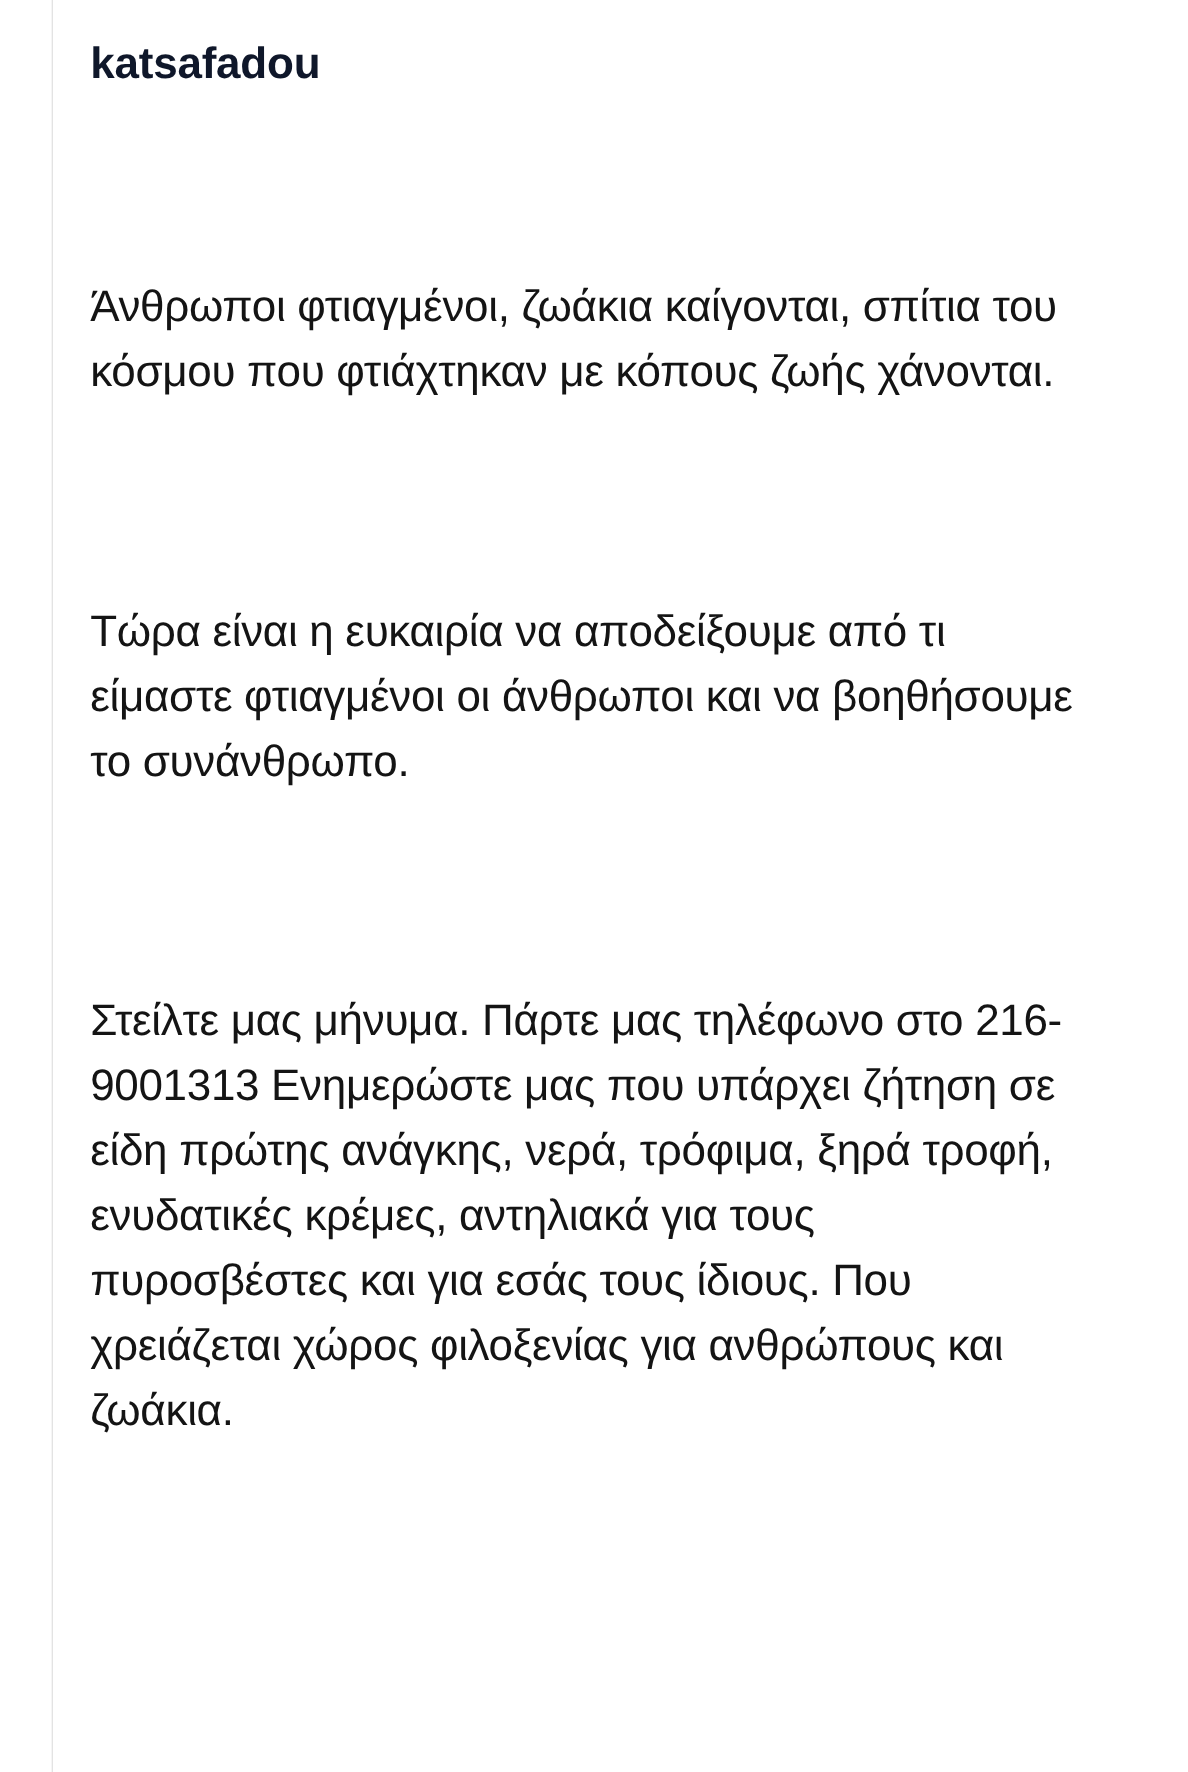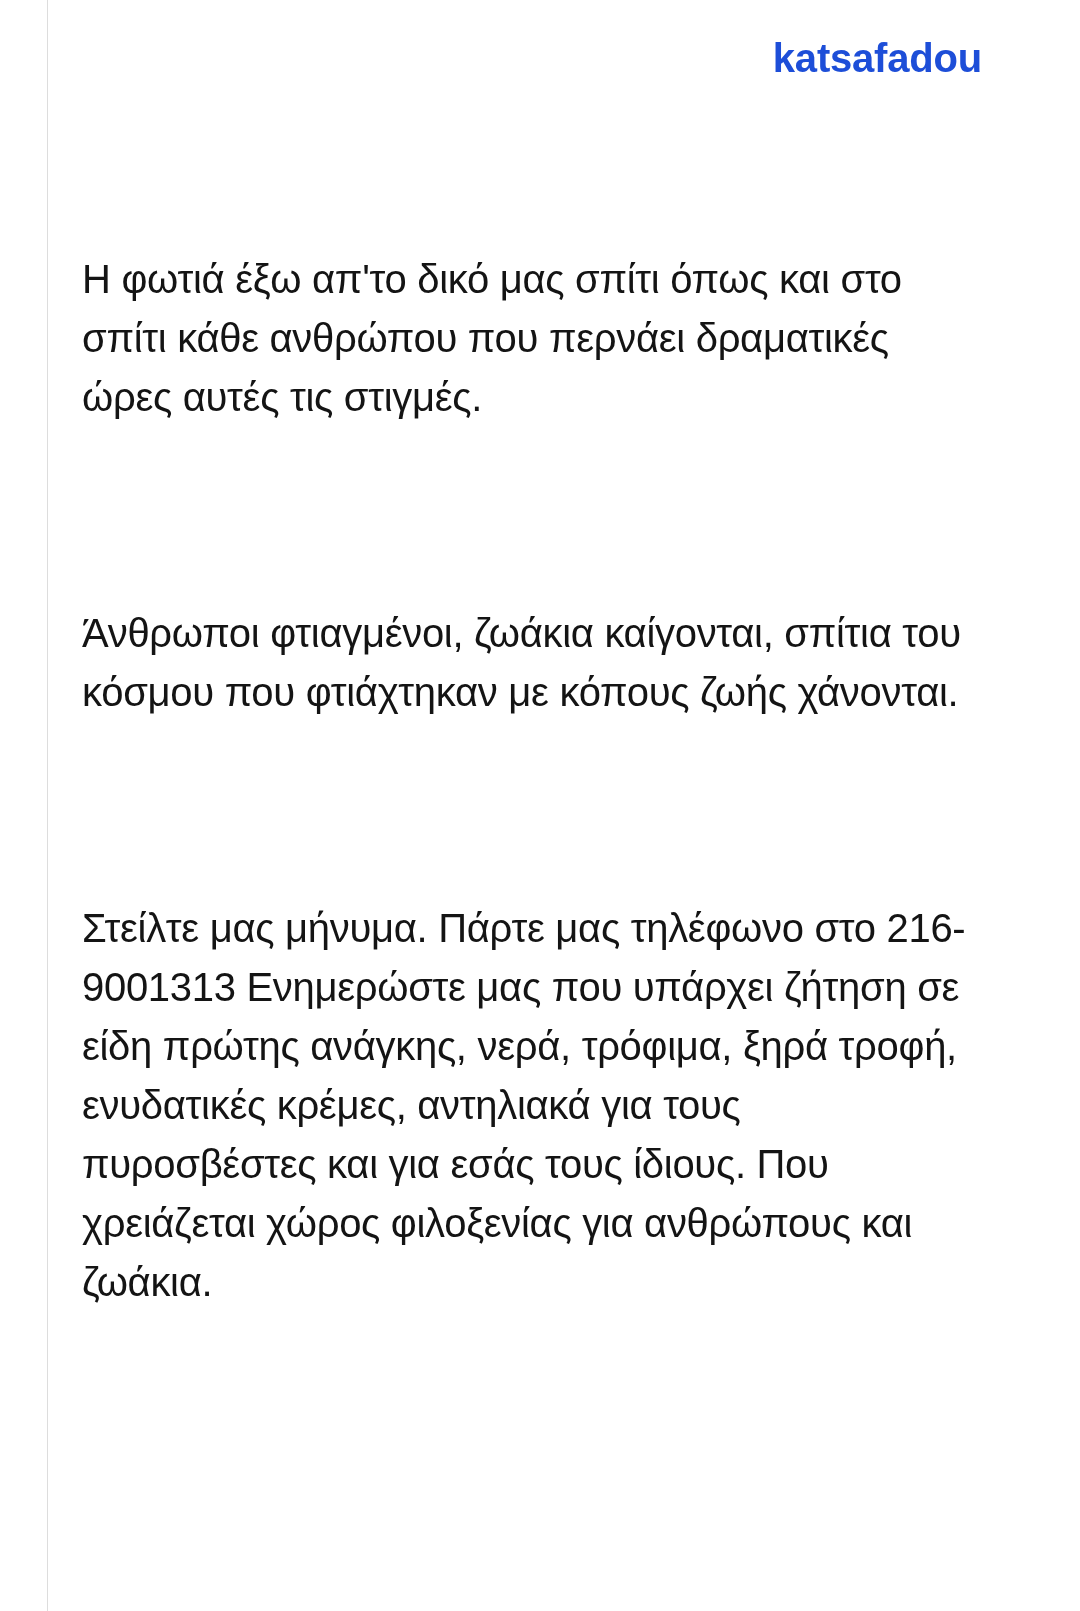--- a/index.html
+++ b/index.html
@@ -44,26 +44,25 @@
     line-height: 30px;
     margin: 0;
     padding: 0;
     position: absolute;
     top: -22px;
     left: 0;
   }
   .username {
     font-size: 40px;
     font-weight: bold;
-    color: #1d4ed8;
+    color: #0f172a;
     letter-spacing: -0.2px;
     margin: 0;
     padding-top: 32px;
     line-height: 52px;
-    text-align: right;
   }
   .caption {
     font-size: 40px;
     color: #141414;
     line-height: 59px;
     margin: 0;
     padding-top: 48px;
     white-space: pre-wrap;
     word-wrap: break-word;
     letter-spacing: -0.3px;
@@ -82,20 +81,20 @@
 
   <div class="left-rule"></div>
 
   <div class="content">
 
     <div class="partial-top"></div>
 
     <div class="username">katsafadou</div>
 
     <div class="caption">
-      <p class="para">Η φωτιά έξω απ'το δικό μας σπίτι όπως και στο σπίτι κάθε ανθρώπου που περνάει δραματικές ώρες αυτές τις στιγμές.</p>
       <p class="para">Άνθρωποι φτιαγμένοι, ζωάκια καίγονται, σπίτια του κόσμου που φτιάχτηκαν με κόπους ζωής χάνονται.</p>
+      <p class="para">Τώρα είναι η ευκαιρία να αποδείξουμε από τι είμαστε φτιαγμένοι οι άνθρωποι και να βοηθήσουμε το συνάνθρωπο.</p>
       <p class="para">Στείλτε μας μήνυμα. Πάρτε μας τηλέφωνο στο 216-9001313 Ενημερώστε μας που υπάρχει ζήτηση σε είδη πρώτης ανάγκης, νερά, τρόφιμα, ξηρά τροφή, ενυδατικές κρέμες, αντηλιακά για τους πυροσβέστες και για εσάς τους ίδιους. Που χρειάζεται χώρος φιλοξενίας για ανθρώπους και ζωάκια.</p>
       
     </div>
 
   </div>
 </div>
 
 </body></html>

